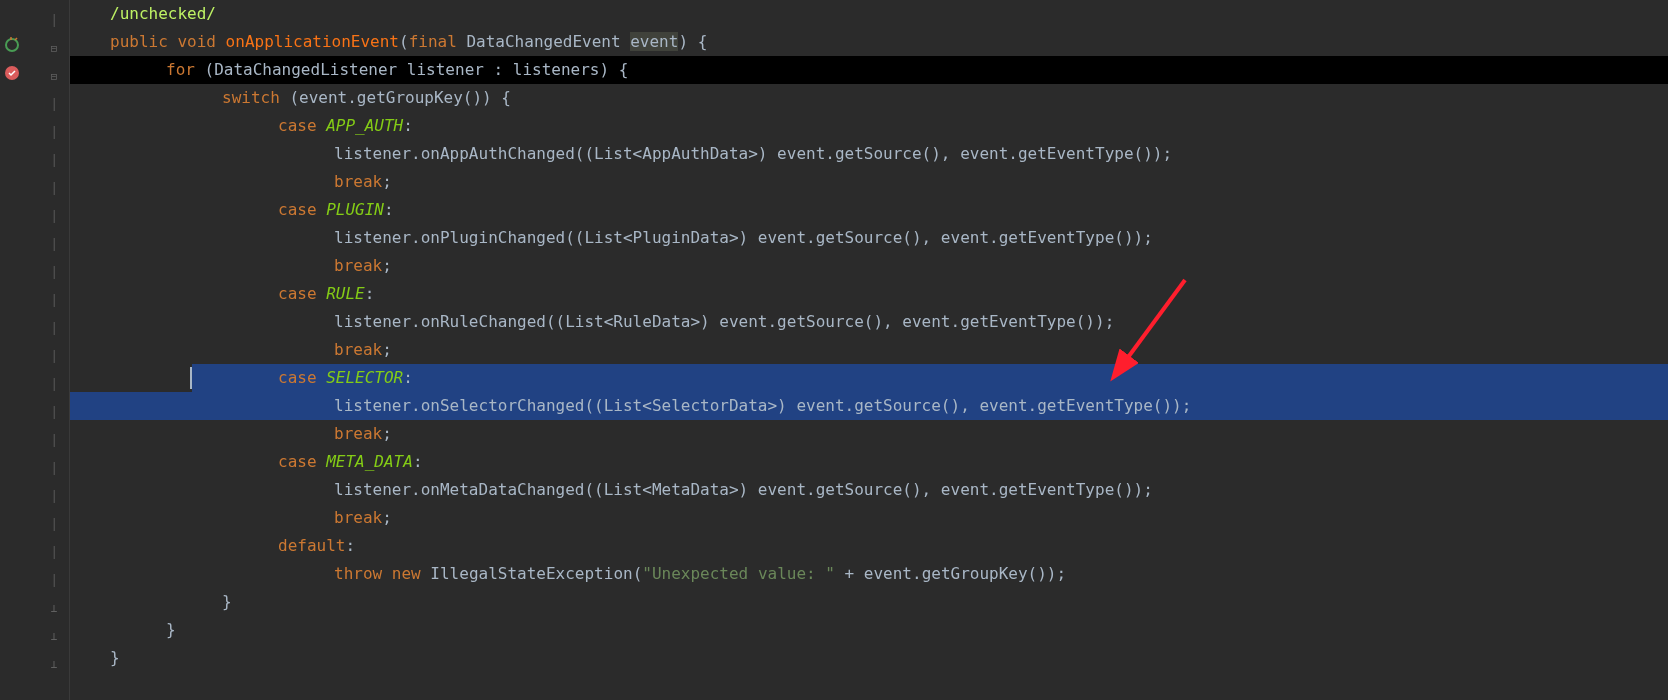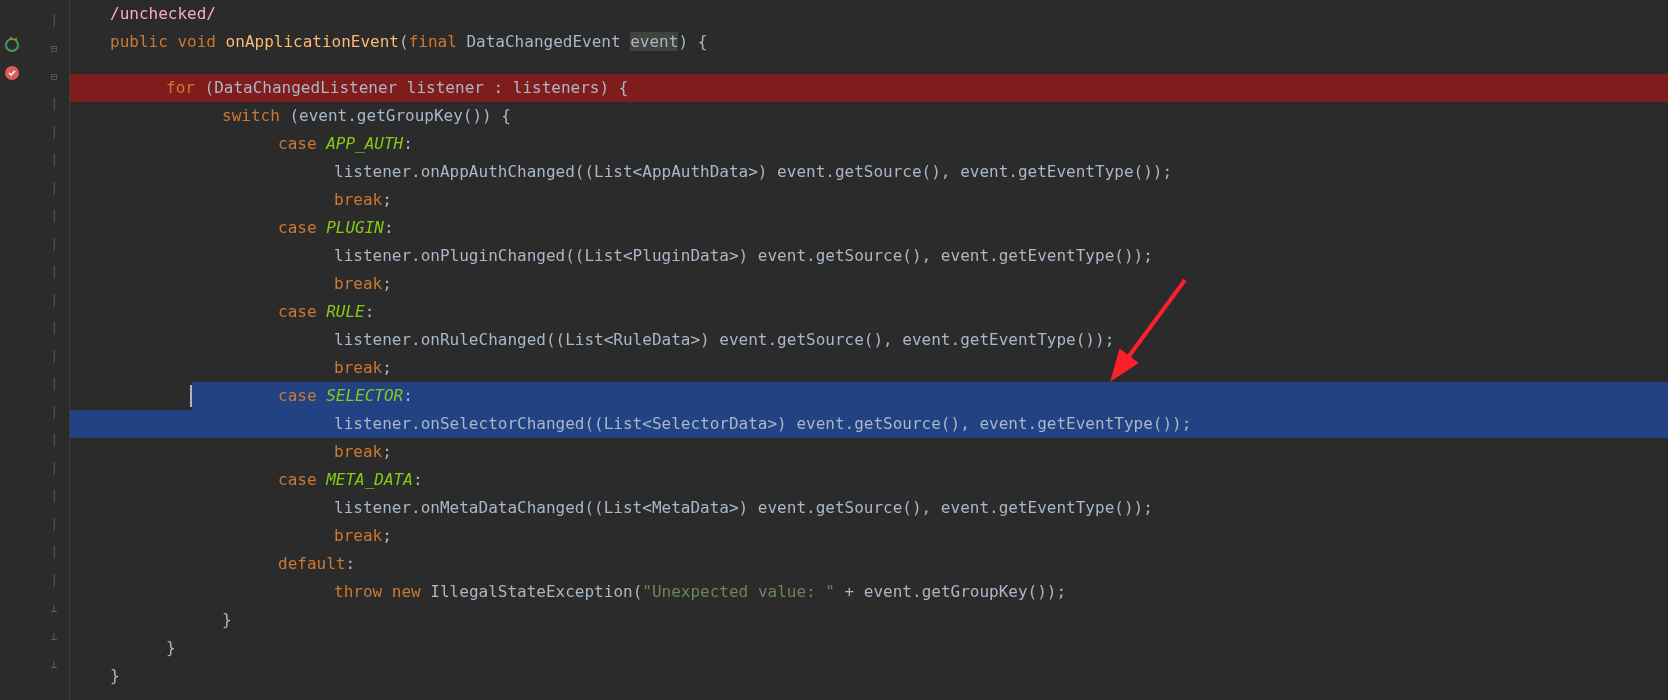--- a/index.html
+++ b/index.html
@@ -54,43 +54,42 @@
     white-space: pre;
     padding-left: 0;
   }
   .code-line {
     height: 28px;
     padding-left: 0;
     position: relative;
   }
   
   .kw { color: #CC7832; }
-  .method { color: #fdba74; }
+  .method { color: #f97316; }
   .param-hl { background: #40423B; }
   .const-italic { color: #84cc16; font-style: italic; }
   .str { color: #6A8759; }
-  .comment { color: #f9a8d4; margin-top: 44px; }
+  .comment { color: #bef264; margin-top: 44px; }
   
   .arrow {
     position: absolute;
     pointer-events: none;
     z-index: 50;
   }
   
   .caret-block {
     display: inline-block;
     width: 2px;
     height: 22px;
     background: #A9B7C6;
     vertical-align: middle;
     position: absolute;
   }
   .for-row-bg {
-    background: #7f1d1d;
-    margin-top: 18px;
+    background: #000000;
   }
 </style>
 </head>
 <body>
 
 <div class="editor">
   <div class="gutter">
     <div class="gutter-icons">
         <div class="gutter-icon" style="top: 34px;"><svg width="16" height="16">
             <circle cx="8" cy="8" r="6" fill="none" stroke="#499C54" stroke-width="2"></circle>

